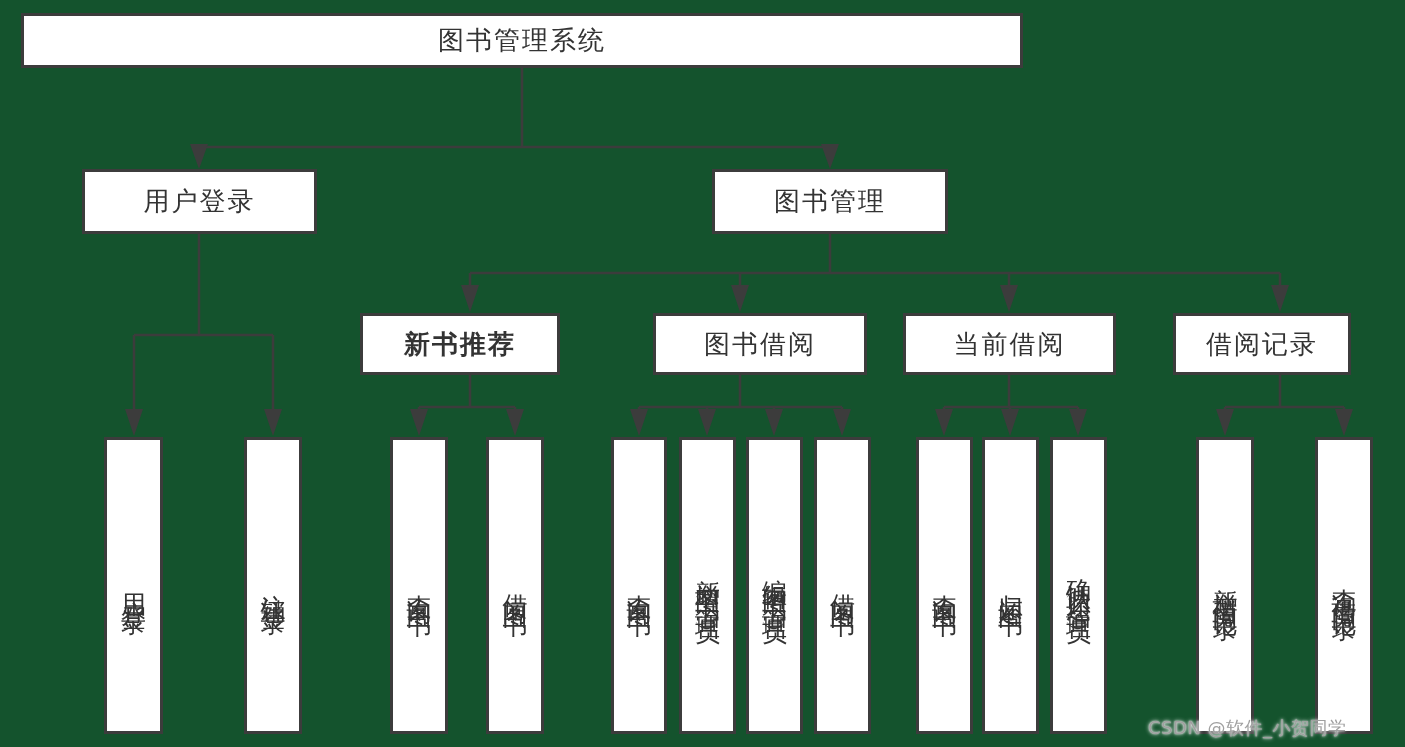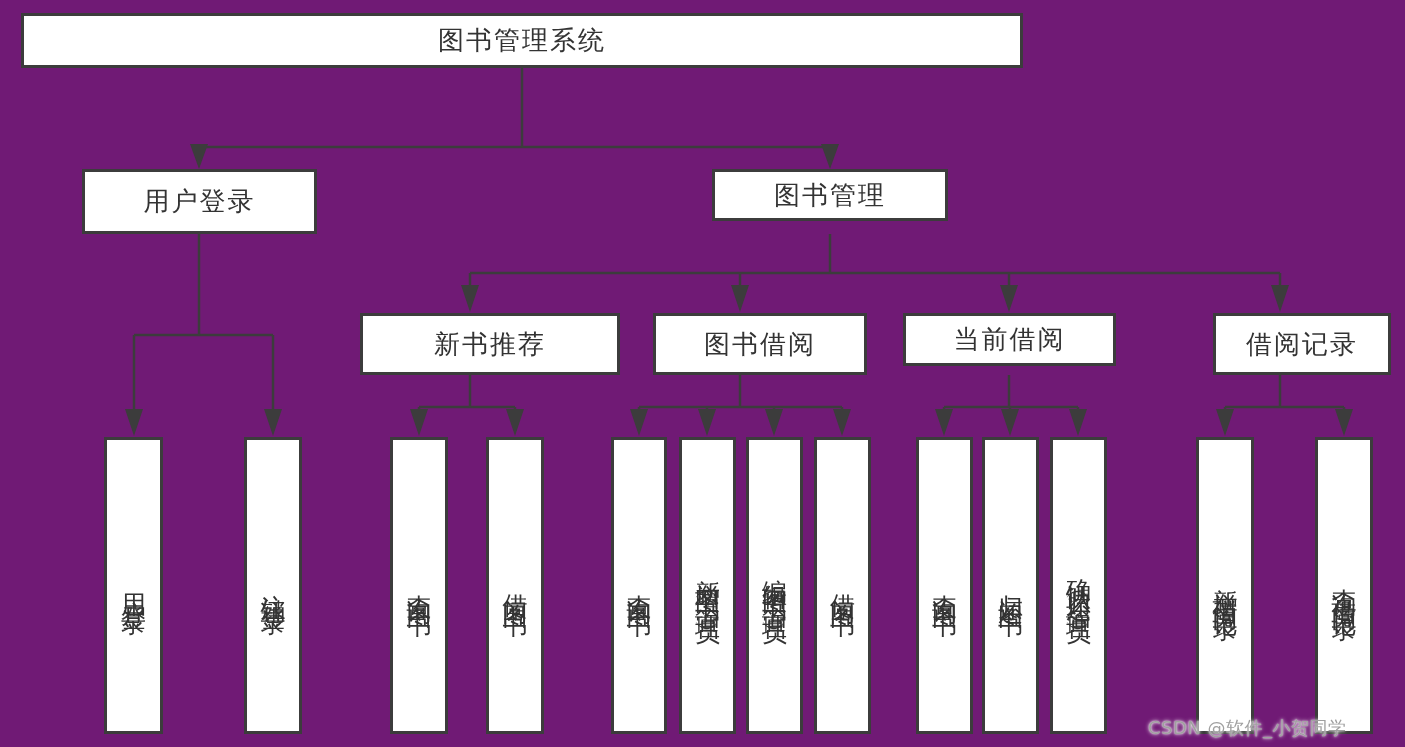--- a/index.html
+++ b/index.html
@@ -1,20 +1,20 @@
 <!DOCTYPE html>
 <html><head>
 <meta charset="utf-8">
 <style>
   html, body { margin: 0; padding: 0; background: #ffffff; }
   .canvas {
     position: relative;
     width: 1405px;
     height: 747px;
-    background: #701a75;
+    background: #14532d;
     font-family: "DejaVu Sans", "Liberation Sans", sans-serif;
     overflow: hidden;
   }
   .connectors {
     position: absolute;
     left: 0; top: 0;
     pointer-events: none;
   }
   .connectors path {
     stroke: #3c3c3c;
@@ -66,25 +66,25 @@
     font-size: 18px;
     color: #a0a0a0;
     letter-spacing: 0.5px;
     white-space: nowrap;
     z-index: 5;
     text-shadow: 0 0 2px #ffffff, 0 0 4px #ffffff;
   }
   
   #n-root          { left: 21px;   top: 13px;  width: 1002px; height: 55px; }
   #n-user-login    { left: 82px;   top: 169px; width: 235px;  height: 65px; }
-  #n-book-mgmt     { left: 712px;  top: 169px; width: 236px;  height: 52px; }
-  #n-new-book      { left: 360px;  top: 313px; width: 260px;  height: 62px; }
+  #n-book-mgmt     { left: 712px;  top: 169px; width: 236px;  height: 65px; }
+  #n-new-book      { left: 360px;  top: 313px; width: 200px;  height: 62px; font-weight: bold; }
   #n-book-borrow   { left: 633px;  top: 313px; width: 214px;  height: 62px; margin-left: 20px; }
-  #n-cur-borrow    { left: 903px;  top: 313px; width: 213px;  height: 53px; }
-  #n-borrow-rec    { left: 1173px; top: 313px; width: 178px;  height: 62px; margin-left: 40px; }
+  #n-cur-borrow    { left: 903px;  top: 313px; width: 213px;  height: 62px; }
+  #n-borrow-rec    { left: 1173px; top: 313px; width: 178px;  height: 62px; }
   #l-user-login    { left: 104px;  width: 59px; }
   #l-logout        { left: 244px;  width: 58px; }
   #l-nb-query      { left: 390px;  width: 58px; }
   #l-nb-borrow     { left: 486px;  width: 58px; }
   #l-bb-query      { left: 611px;  width: 56px; }
   #l-bb-add        { left: 679px;  width: 57px; }
   #l-bb-edit       { left: 746px;  width: 57px; }
   #l-bb-borrow     { left: 814px;  width: 57px; }
   #l-cb-query      { left: 916px;  width: 57px; }
   #l-cb-return     { left: 982px;  width: 57px; }

